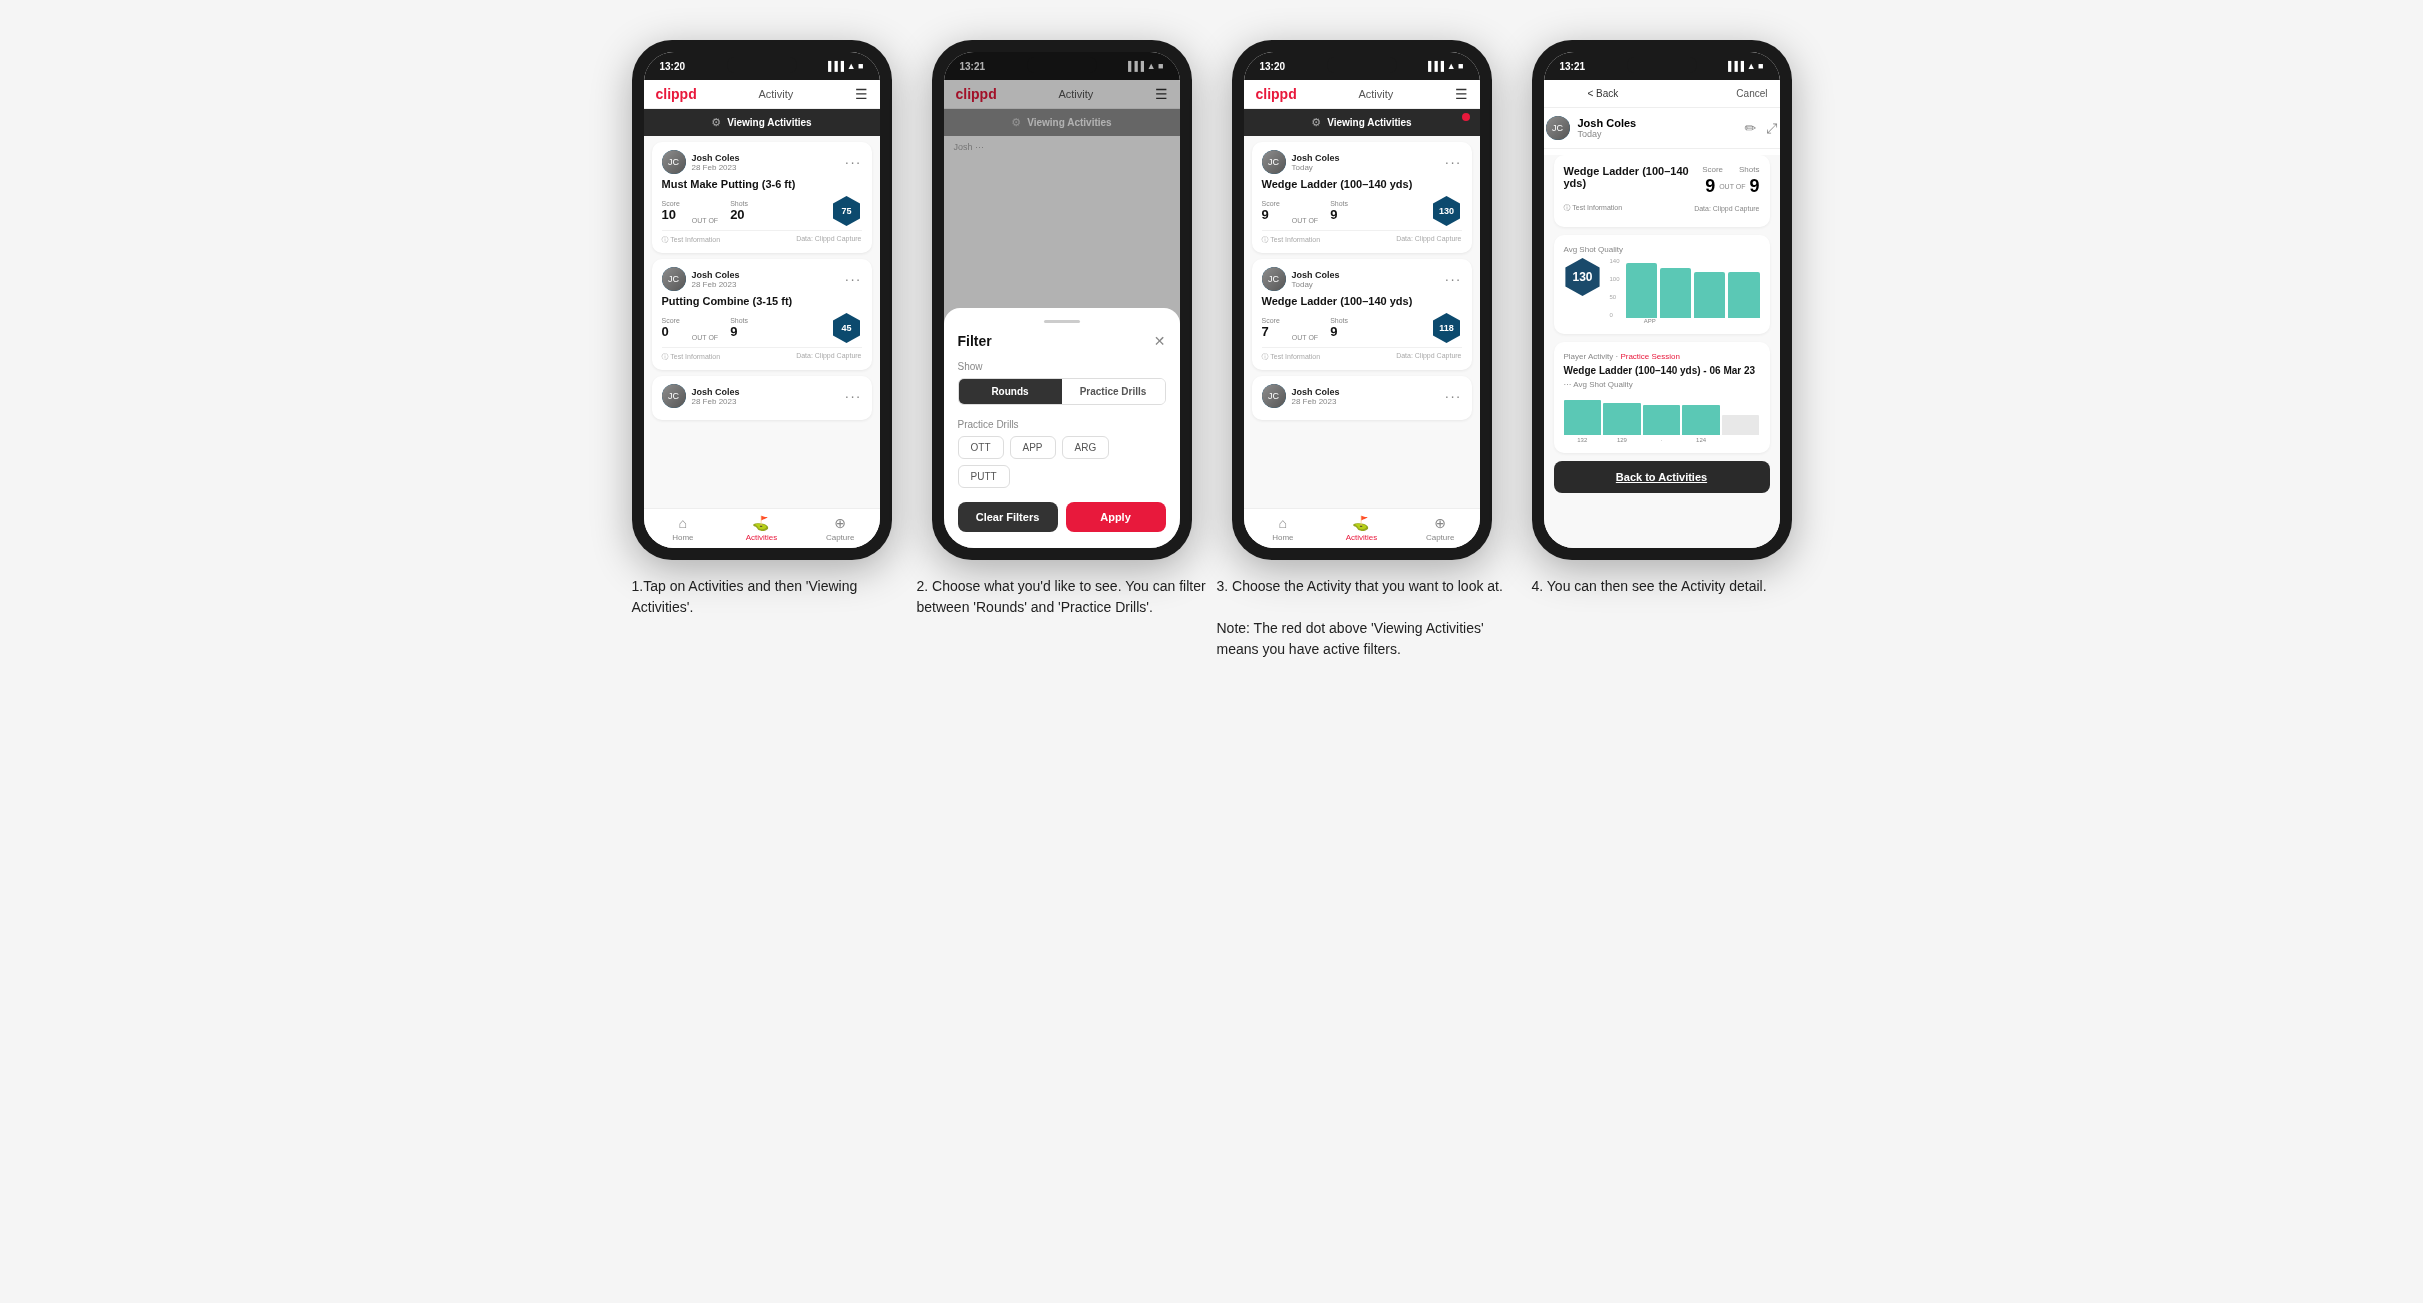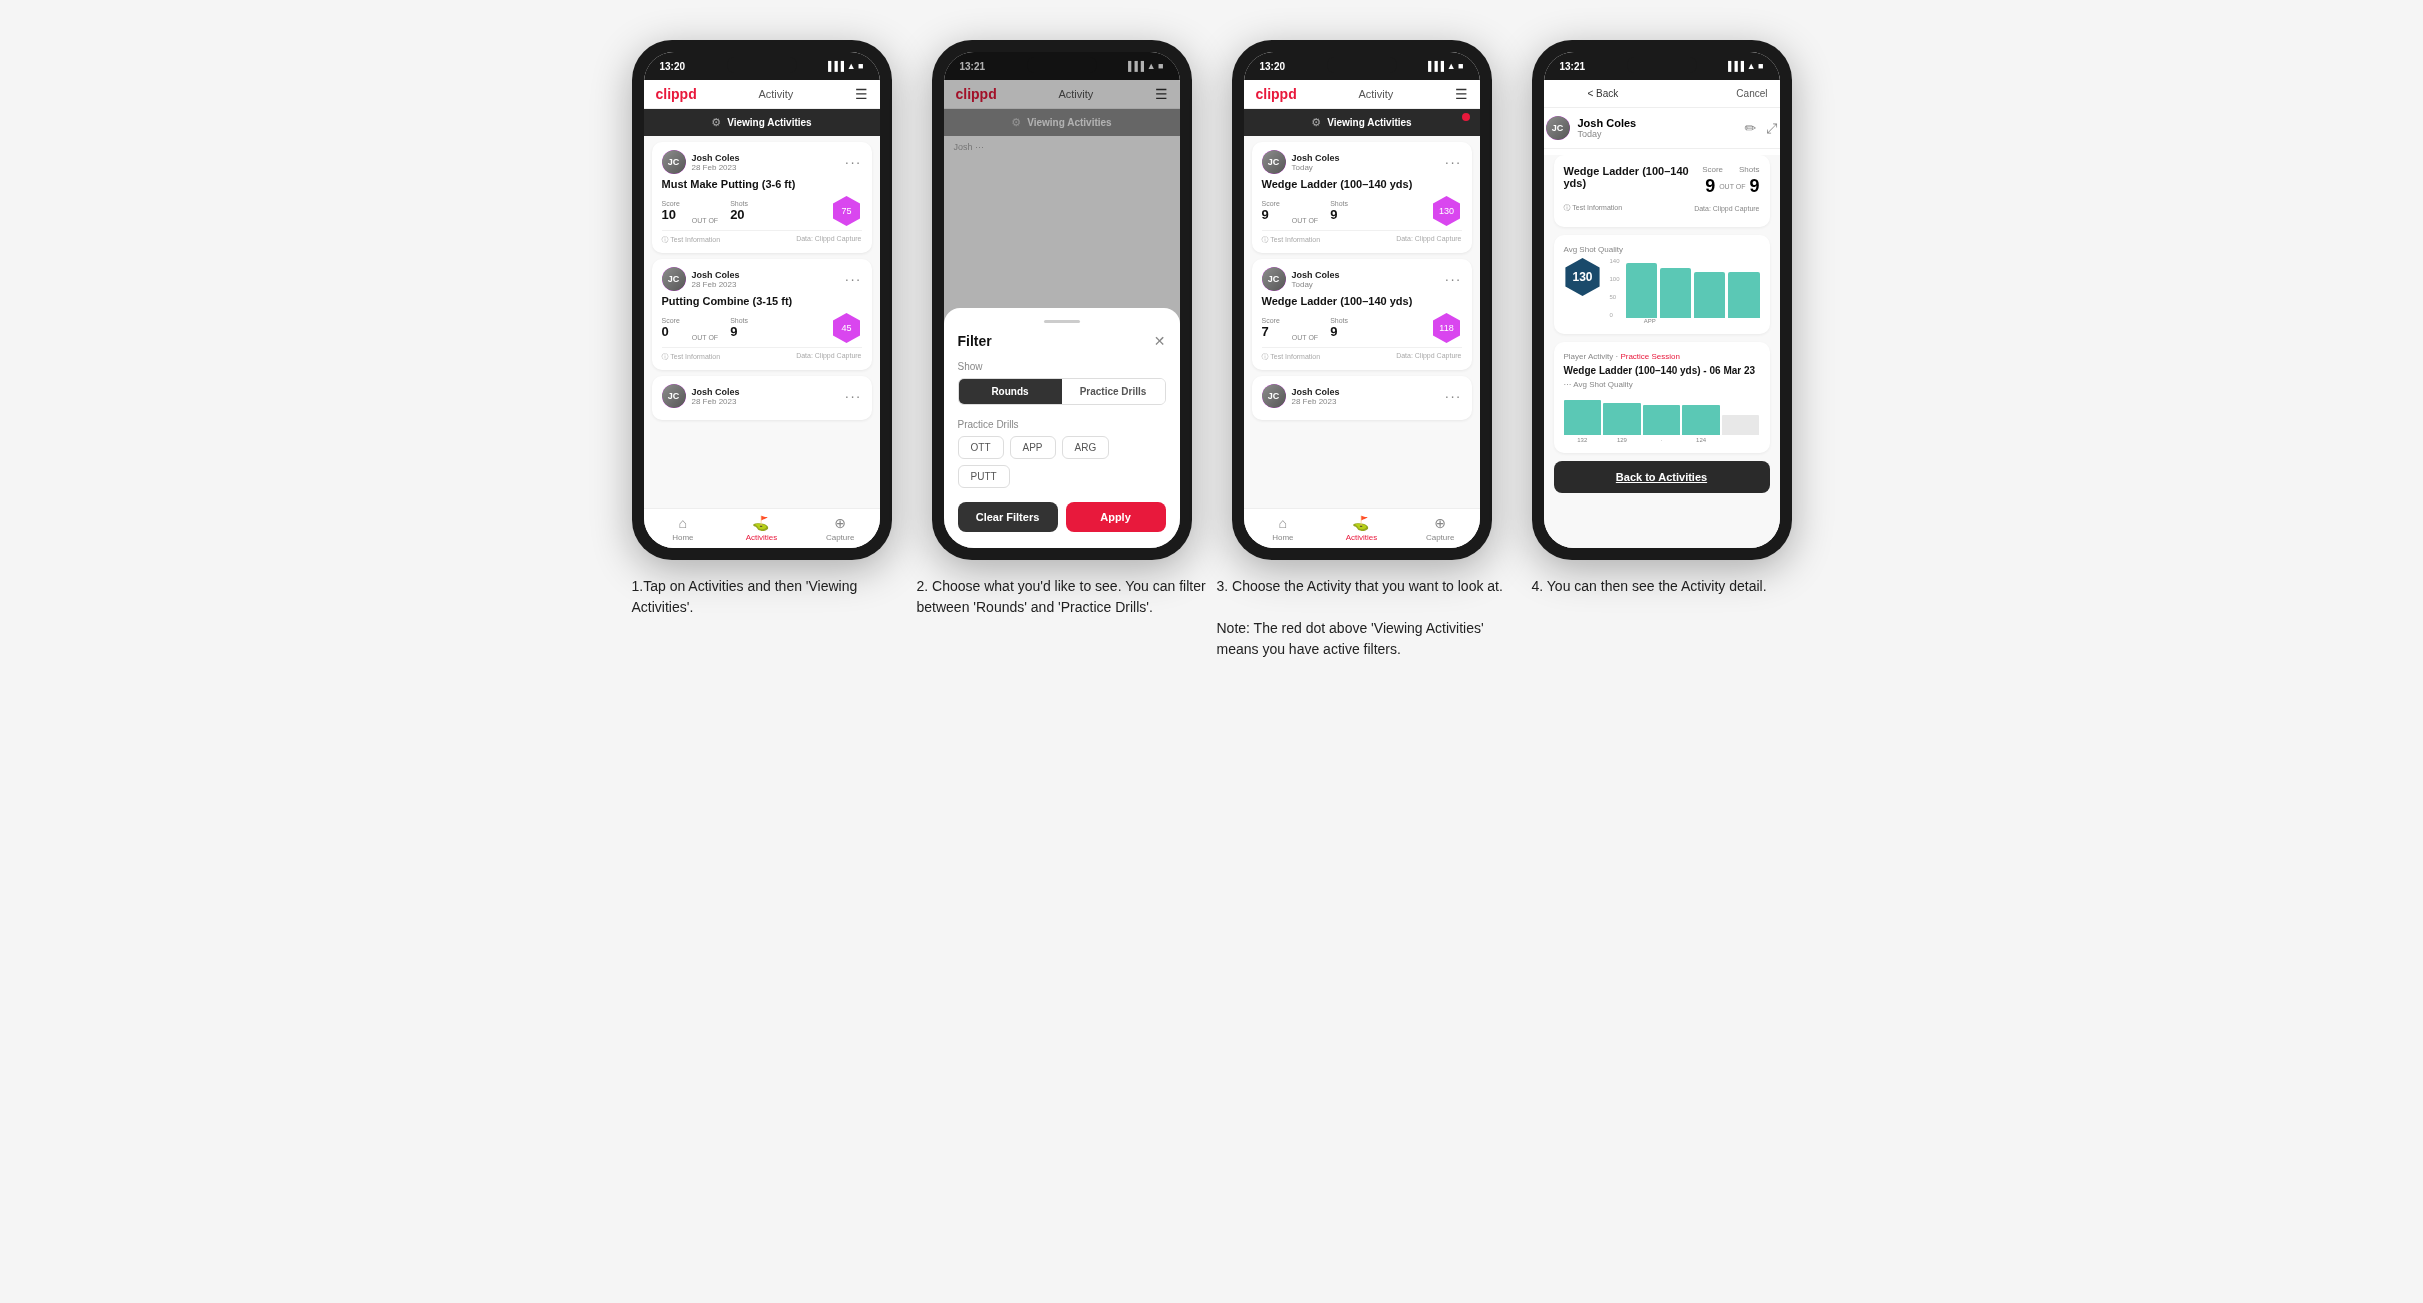--- a/index.html
+++ b/index.html
@@ -147,27 +147,27 @@
     }
     .user-info {
       display: flex;
       align-items: center;
       gap: 6px;
     }
     .avatar {
       width: 24px;
       height: 24px;
       border-radius: 50%;
-      background: #d946ef;
+      background: #0c4a6e;
       display: flex;
       align-items: center;
       justify-content: center;
       font-size: 9px;
       color: #fff;
-      font-weight: 700;
+      font-weight: 400;
       overflow: hidden;
       flex-shrink: 0;
     }
     .avatar-img {
       width: 100%;
       height: 100%;
       background: linear-gradient(135deg, #8e8e8e, #555);
       border-radius: 50%;
       display: flex;
       align-items: center;
@@ -186,28 +186,28 @@
       gap: 8px;
       justify-content: center;
     }
     .stat-group { display: flex; flex-direction: column; }
     .stat-label { font-size: 7px; color: #888; }
     .stat-value { font-size: 13px; font-weight: 700; color: #111; }
     .out-of { font-size: 7px; color: #888; margin: 0 4px; align-self: flex-end; padding-bottom: 2px; }
     .hexagon-badge {
       width: 30px;
       height: 30px;
-      background: #d946ef;
+      background: #0c4a6e;
       clip-path: polygon(50% 0%, 95% 25%, 95% 75%, 50% 100%, 5% 75%, 5% 25%);
       display: flex;
       align-items: center;
       justify-content: center;
       color: #fff;
       font-size: 9px;
-      font-weight: 400;
+      font-weight: 700;
       margin-left: auto;
     }
     .card-footer {
       display: flex;
       justify-content: space-between;
       margin-top: 4px;
       padding-top: 4px;
       border-top: 1px solid #f0f0f0;
     }
     .footer-text { font-size: 7px; color: #aaa; }

